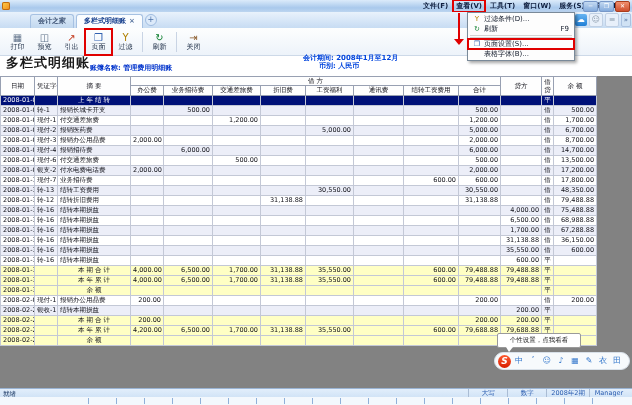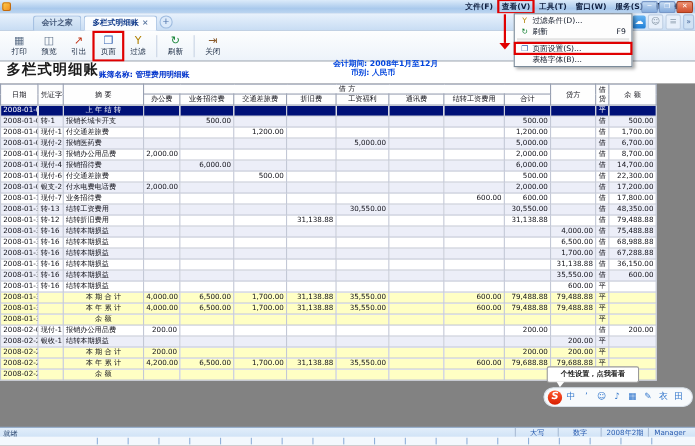--- a/index.html
+++ b/index.html
@@ -76,21 +76,21 @@
   .vm-item.disabled{color:#9a9a9a;}
   .vm-item.red-box3{outline:2px solid #e00000;outline-offset:-1px;}
   .vm-sep{height:1px;background:#d4d4d4;margin:1px 2px;}
   
   #ann-arrow-line{position:absolute;left:458px;top:13px;width:2px;height:26px;background:#e00000;z-index:45;}
   #ann-arrow-head{position:absolute;left:454px;top:39px;width:0;height:0;z-index:45;
     border-left:5px solid transparent;border-right:5px solid transparent;border-top:6px solid #e00000;}
   
   #tooltip{position:absolute;left:497px;top:333px;width:82px;height:13px;background:#fff;
     border:1px solid #9a9a9a;border-radius:2px;font-size:6.5px;line-height:13px;text-align:center;
-    color:#222;z-index:50;font-weight:bold;}
+    color:#222;z-index:50;}
   #tooltip:after{content:"";position:absolute;left:8px;bottom:-5px;width:0;height:0;
     border-left:3px solid transparent;border-right:4px solid transparent;border-top:5px solid #fff;}
   #imebar{position:absolute;left:494px;top:352px;width:136px;height:18px;background:#f7fafc;
     border:1px solid #d8e0e8;border-radius:9px;display:flex;align-items:center;gap:2px;
     padding:0 3px;box-sizing:border-box;z-index:50;}
   #ime-logo{width:13px;height:13px;border-radius:50%;background:linear-gradient(#ff5a30,#d81e00);
     color:#fff;font-weight:bold;font-style:italic;font-size:9px;line-height:13px;text-align:center;}
   .ime-ic{width:12px;height:12px;font-size:8px;line-height:12px;text-align:center;color:#3377cc;}
   
   #statusbar{position:absolute;left:0;top:388px;width:632px;height:9px;
@@ -326,21 +326,21 @@
           <td class="r"></td>
           <td class="r"></td>
           <td class="r">500.00</td>
           <td class="r"></td>
           <td class="r"></td>
           <td class="r"></td>
           <td class="r"></td>
           <td class="r">500.00</td>
           <td class="r"></td>
           <td class="ctr">借</td>
-          <td class="r">22,300.00</td>
+          <td class="r">13,500.00</td>
         </tr>
         <tr class="lav">
           <td>2008-01-0</td>
           <td>银支-2</td>
           <td>付水电费电话费</td>
           <td class="r">2,000.00</td>
           <td class="r"></td>
           <td class="r"></td>
           <td class="r"></td>
           <td class="r"></td>

